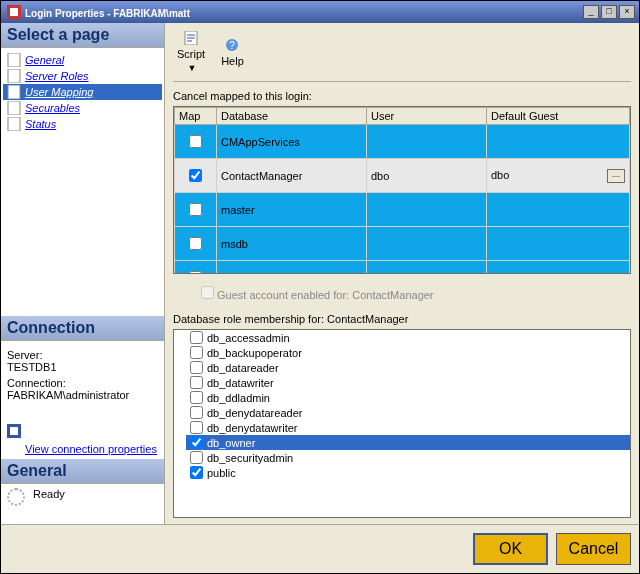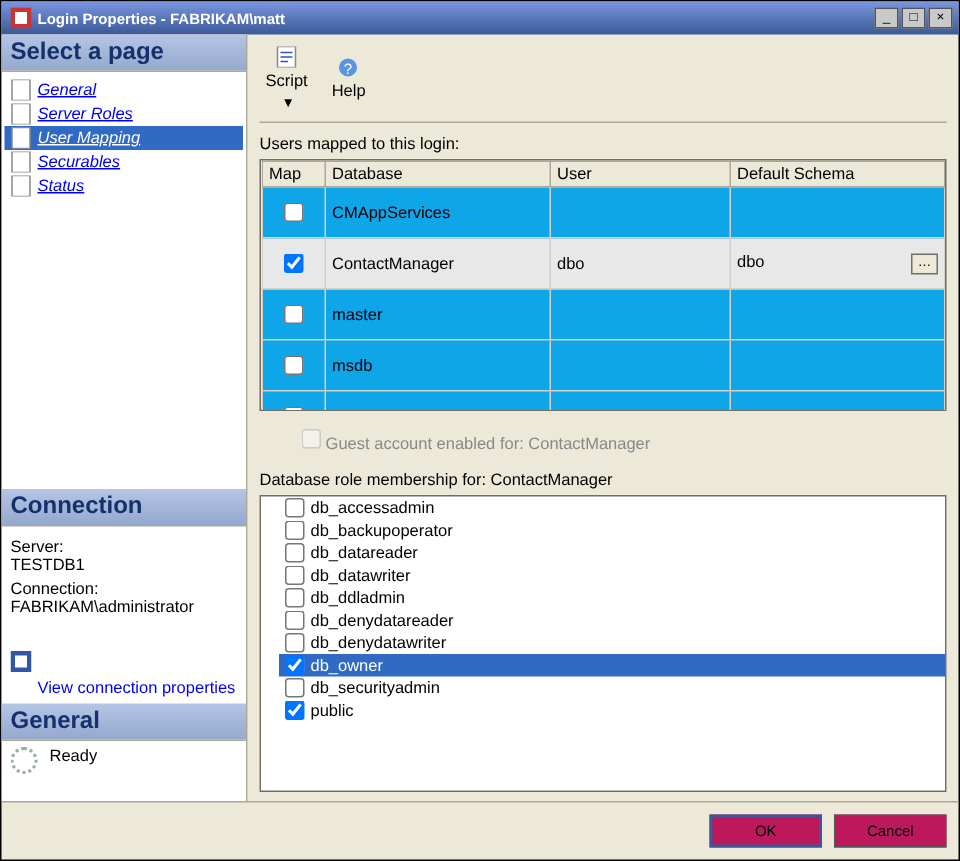--- a/index.html
+++ b/index.html
@@ -15,41 +15,41 @@
   .pagelist { padding: 4px 2px; flex: 0 0 auto; }
   .pagelist .item { display: flex; align-items: center; gap: 4px; padding: 1px 4px; cursor: default; }
   .pagelist .item.selected { background: #316ac5; color: #fff; }
   .pagelist .item.selected .label { color:#fff; text-decoration: underline;}
   .pagelist .item .label { color: #0000ee; text-decoration: underline; font-style: italic; }
   .pagelist .icon-page { width: 14px; height: 14px; display:inline-block; }
   .flex-spacer { flex: 1; }
   .section { padding: 4px 6px; font-size:11px;}
   .section .k { margin-top:4px;}
   .section .v { margin-bottom:4px;}
-  .link { color: #0000ee; cursor: pointer; margin-top: 36px; }
+  .link { color: #0000ee; text-decoration: underline; cursor: pointer; margin-top: 36px; }
   .progress-ring { width:18px; height:18px; border:2px dotted #9aa; border-radius:50%; display:inline-block; vertical-align:middle;}
   .content { flex: 1; display: flex; flex-direction: column; padding: 4px 8px 0 8px; overflow:hidden;}
   .toolbar { display: flex; align-items: center; gap: 8px; padding: 2px 0 6px 0; border-bottom: 1px solid #aca899; }
   .toolbar .tbtn { display: flex; align-items: center; gap: 3px; padding: 2px 4px; cursor: default; flex-direction: column; }
   .toolbar .drop { font-size:9px; margin-left:2px;}
   .label-text { margin: 8px 0 4px 0; }
   .grid { border: 1px solid #716f64; background: #0ea5e9; height: 168px; overflow: auto; }
   table { border-collapse: collapse; width: 100%; table-layout: fixed;}
   th { background: #ece9d8; border: 1px solid #aca899; font-weight: normal; text-align: left; padding: 2px 4px; font-size:11px;}
   td { border: 1px solid #d4d0c8; padding: 2px 4px; font-size:11px; height:34px;}
   tr.selected td { background: #e8e8e8; }
   td .cb { vertical-align: middle; }
   td.center { text-align:center; }
   .ellipsis-btn { width:18px; height:14px; border:1px solid #716f64; background:#ece9d8; font-size:9px; line-height:9px; text-align:center; float:right; cursor:default;}
   .disabled { color: #888; padding-left: 28px; }
   .rolelist { border: 1px solid #716f64; background: #fff; flex:1; overflow:auto; min-height:120px;}
   .rolelist .row { display:flex; align-items:center; gap:4px; padding:0 4px; height:15px;margin-left:12px;}
   .rolelist .row.selected { background:#316ac5; color:#fff;}
   .footer { border-top: 1px solid #aca899; padding: 8px; display:flex; justify-content:flex-end; gap:8px;}
-  .footer button { width: 75px; height: 22px; background:#be185d; border:1px solid #555; font-family:inherit; font-size:10px;}
+  .footer button { width: 75px; height: 32px; background:#eab308; border:1px solid #555; font-family:inherit; font-size:16px;}
   .footer button.default { border:2px solid #3b5998;}
   input[type=checkbox]{ width:13px; height:13px; margin:0;}
   svg.icon { width:14px; height:14px; vertical-align:middle;}
 </style>
 </head>
 <body>
 
 <div class="window">
   <div class="titlebar">
     <div class="title">
@@ -138,36 +138,36 @@
         </div>
         <div class="tbtn">
           <svg class="icon">
               <circle cx="7" cy="7" r="6" fill="#5b94e0"></circle>
               <text x="7" y="11" text-anchor="middle" fill="#fff" font-size="10">?</text>
             </svg>
           <span>Help</span>
         </div>
       </div>
 
-      <div class="label-text">Users mapped to this login:</div>
+      <div class="label-text">Cancel mapped to this login:</div>
 
       <div class="grid">
         <table>
           <colgroup>
               <col style="width:42px">
               <col style="width:150px">
               <col style="width:120px">
               <col>
             </colgroup>
           <thead>
             <tr>
               <th>Map</th>
               <th>Database</th>
               <th>User</th>
-              <th>Default Schema</th>
+              <th>Default Guest</th>
             </tr>
           </thead>
           <tbody id="grid-body">
               <tr>
                 <td class="center"><input type="checkbox" class="cb" style=""></td>
                 <td>CMAppServices</td>
                 <td></td>
                 <td><span></span></td>
               </tr>
               <tr class="selected">

